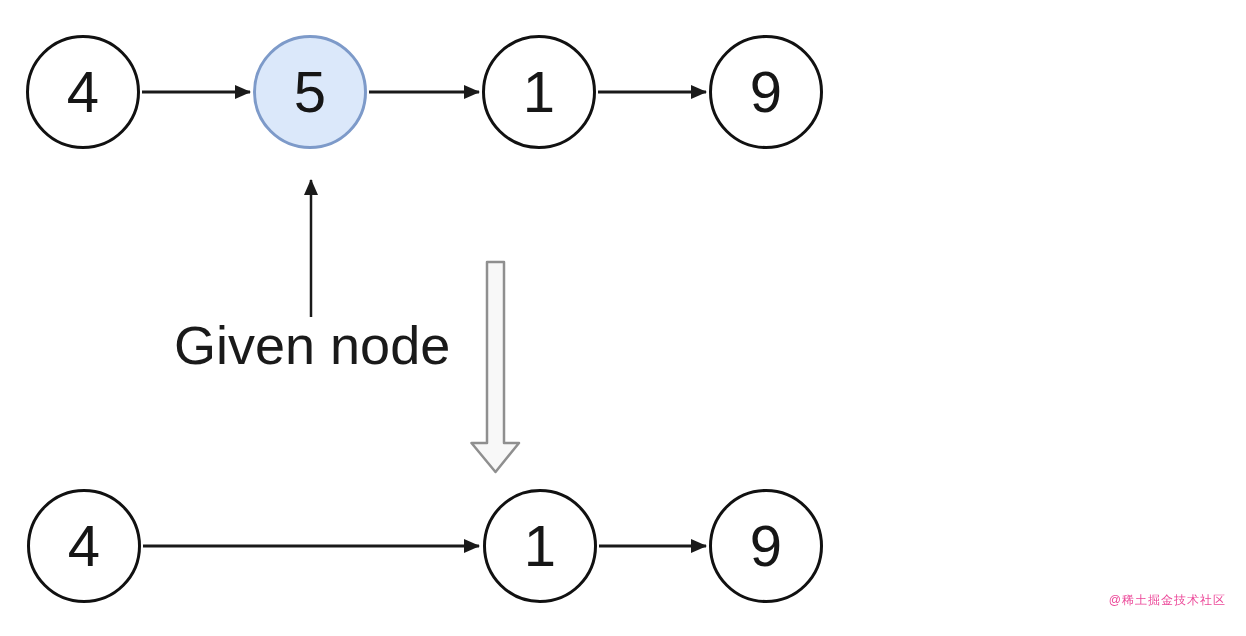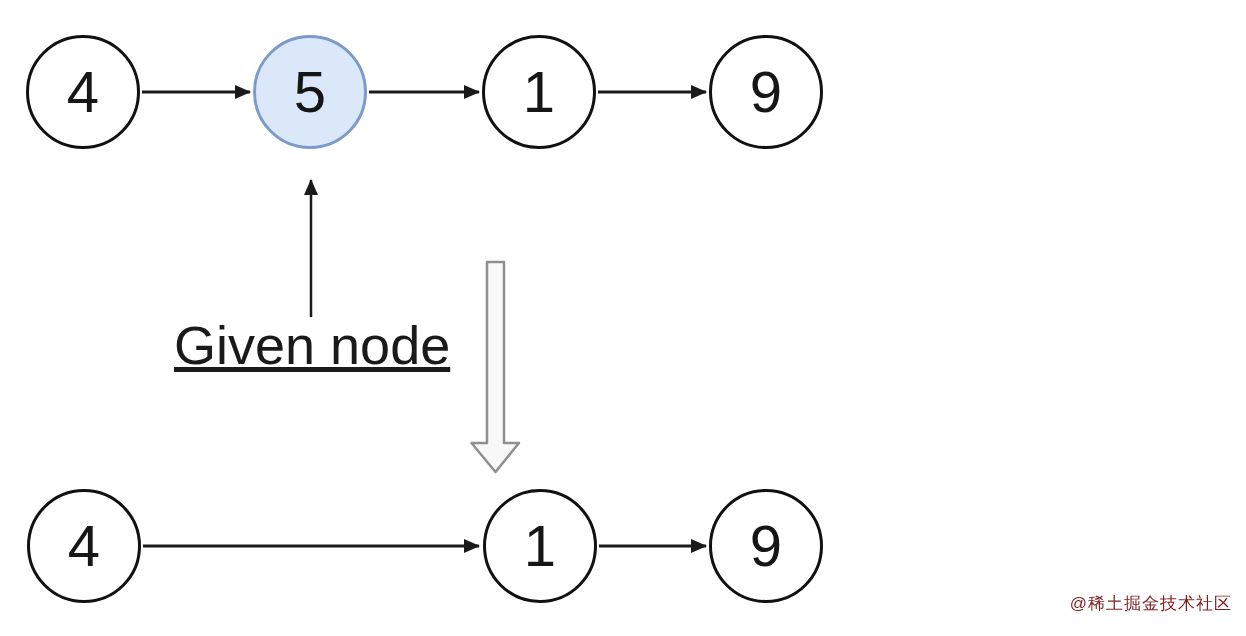--- a/index.html
+++ b/index.html
@@ -55,28 +55,27 @@
   .given-node-label {
     position: absolute;
     left: 174px;
     top: 318px;
     width: 262px;
     text-align: left;
     font-size: 54px;
     line-height: 1;
     color: #1a1a1a;
     white-space: nowrap;
-    text-decoration: underline;
   }
   .watermark {
     position: absolute;
-    right: 14px;
+    right: 20px;
     top: 592px;
-    font-size: 17px;
-    color: #7f1d1d;
+    font-size: 12px;
+    color: #ec4899;
     letter-spacing: 1px;
     white-space: nowrap;
   }
 </style>
 </head>
 <body>
 
 <div class="canvas">
 
   <svg class="arrow-layer" width="1246" height="636" viewBox="0 0 1246 636" xmlns="http://www.w3.org/2000/svg">

